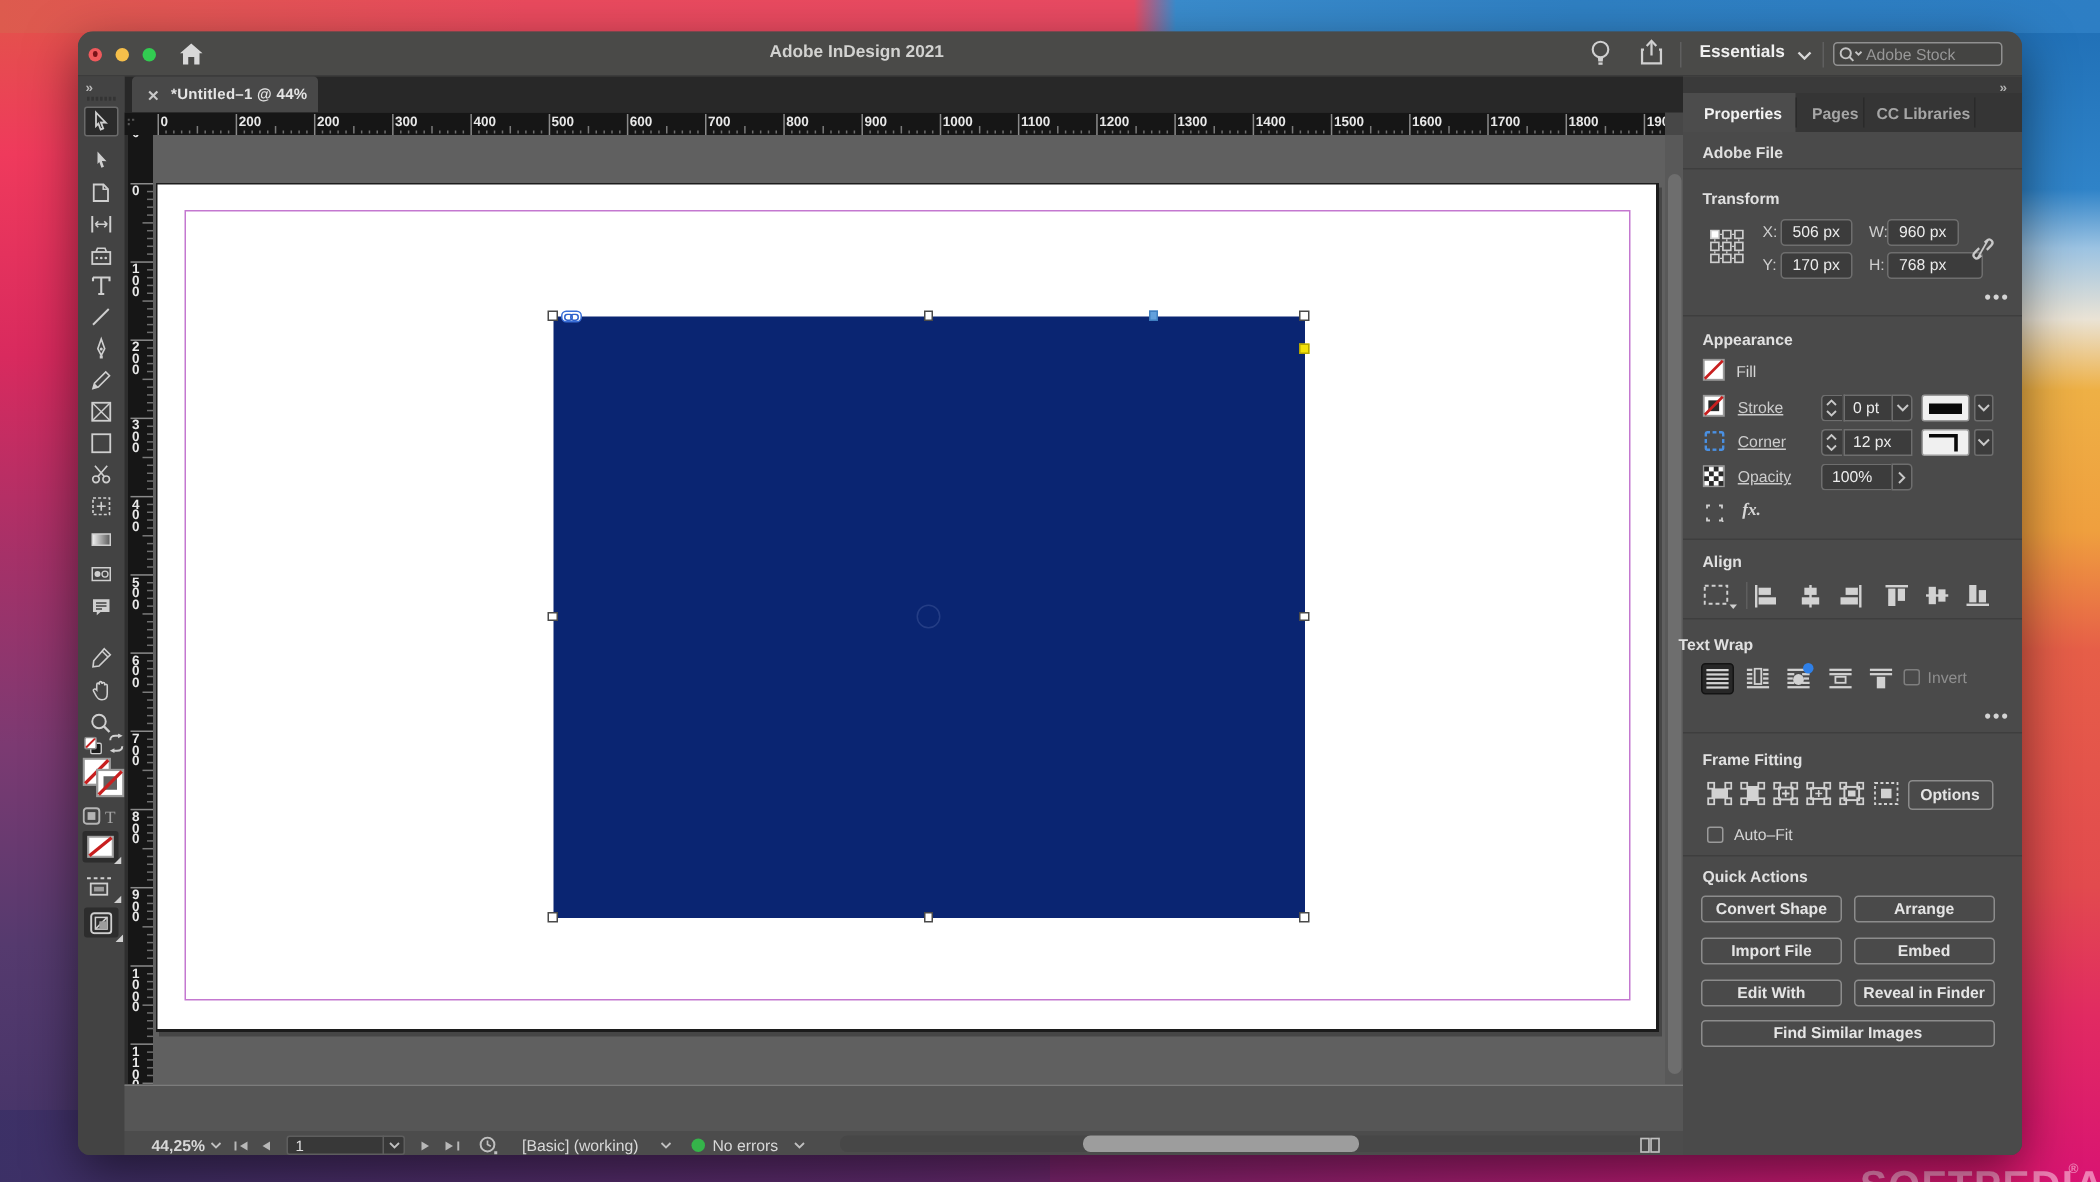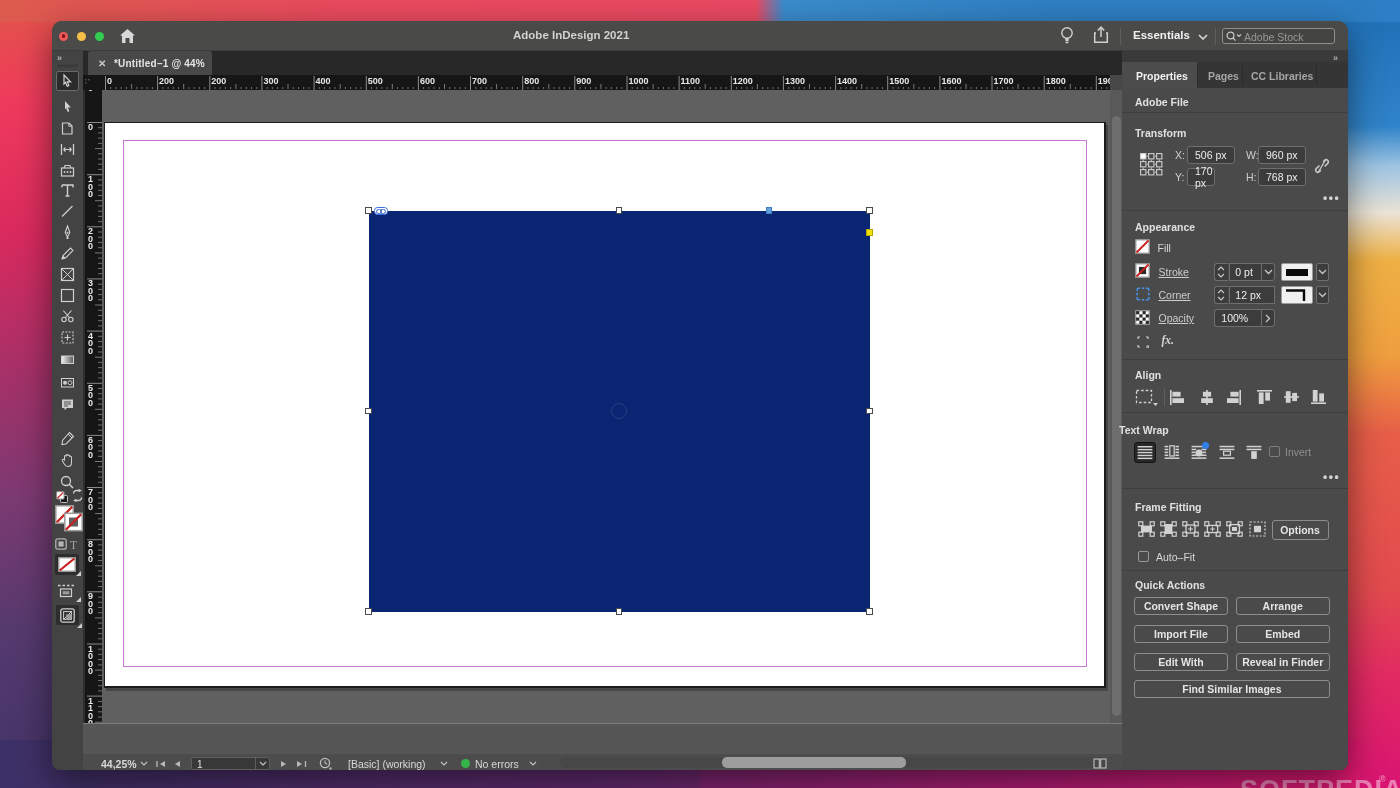--- a/index.html
+++ b/index.html
@@ -640,23 +640,23 @@
       <rect x="0.6" y="16.6" width="5.3" height="5.3" fill="none" stroke="#cfcfcf" stroke-width="1.1"></rect>
       <rect x="8.6" y="16.6" width="5.3" height="5.3" fill="none" stroke="#cfcfcf" stroke-width="1.1"></rect>
       <rect x="16.6" y="16.6" width="5.3" height="5.3" fill="none" stroke="#cfcfcf" stroke-width="1.1"></rect>
       <path d="M6.5 3.2 L8 3.2 M14.5 3.2 L16 3.2 M6.5 11.2 L8 11.2 M14.5 11.2 L16 11.2 M6.5 19.2 L8 19.2 M14.5 19.2 L16 19.2 M3.2 6.5 L3.2 8 M11.2 6.5 L11.2 8 M19.2 6.5 L19.2 8 M3.2 14.5 L3.2 16 M11.2 14.5 L11.2 16 M19.2 14.5 L19.2 16" stroke="#cfcfcf" stroke-width="0.9"></path>
     </svg>
     <div style="position:absolute;left:1123px;top:128px;font:10.5px 'Liberation Sans',sans-serif;color:#cfcfcf">X:</div>
     <div style="position:absolute;left:1123px;top:150px;font:10.5px 'Liberation Sans',sans-serif;color:#cfcfcf">Y:</div>
     <div style="position:absolute;left:1194px;top:128px;font:10.5px 'Liberation Sans',sans-serif;color:#cfcfcf">W:</div>
     <div style="position:absolute;left:1194px;top:150px;font:10.5px 'Liberation Sans',sans-serif;color:#cfcfcf">H:</div>
     <div class="fld" style="left:1135px;top:124.5px;width:48px;height:18px">506 px</div>
-    <div class="fld" style="left:1135px;top:146.5px;width:28px;height:18px">170 px</div>
+    <div class="fld" style="left:1135px;top:146.5px;width:48px;height:18px">170 px</div>
     <div class="fld" style="left:1206px;top:124.5px;width:48px;height:18px">960 px</div>
-    <div class="fld" style="left:1206px;top:146.5px;width:48px;height:18px">768 px</div>
+    <div class="fld" style="left:1206px;top:146.5px;width:64px;height:18px">768 px</div>
     <svg width="18" height="18" viewBox="0 0 18 18" style="position:absolute;left:1261px;top:136px">
       <g transform="rotate(45 9 9)" fill="none" stroke="#c8c8c8" stroke-width="1.5">
         <path d="M11.2 7.6 L11.2 3.4 Q11.2 1 9 1 Q6.8 1 6.8 3.4 L6.8 5.2"></path>
         <path d="M6.8 10.4 L6.8 14.6 Q6.8 17 9 17 Q11.2 17 11.2 14.6 L11.2 12.8"></path>
       </g>
       <path d="M12.6 2.6 L5.2 15.4" stroke="#c8c8c8" stroke-width="1.2"></path>
     </svg>
     <div style="position:absolute;left:1271px;top:170px;letter-spacing:1.5px;font:bold 12px 'Liberation Sans',sans-serif;color:#d4d4d4">•••</div>
     <div style="position:absolute;left:1070px;top:189px;width:226px;height:1px;background:#3e3e3e"></div>
     <div style="position:absolute;left:1083px;top:200px;font:bold 10.5px 'Liberation Sans',sans-serif;color:#e0e0e0">Appearance</div>

